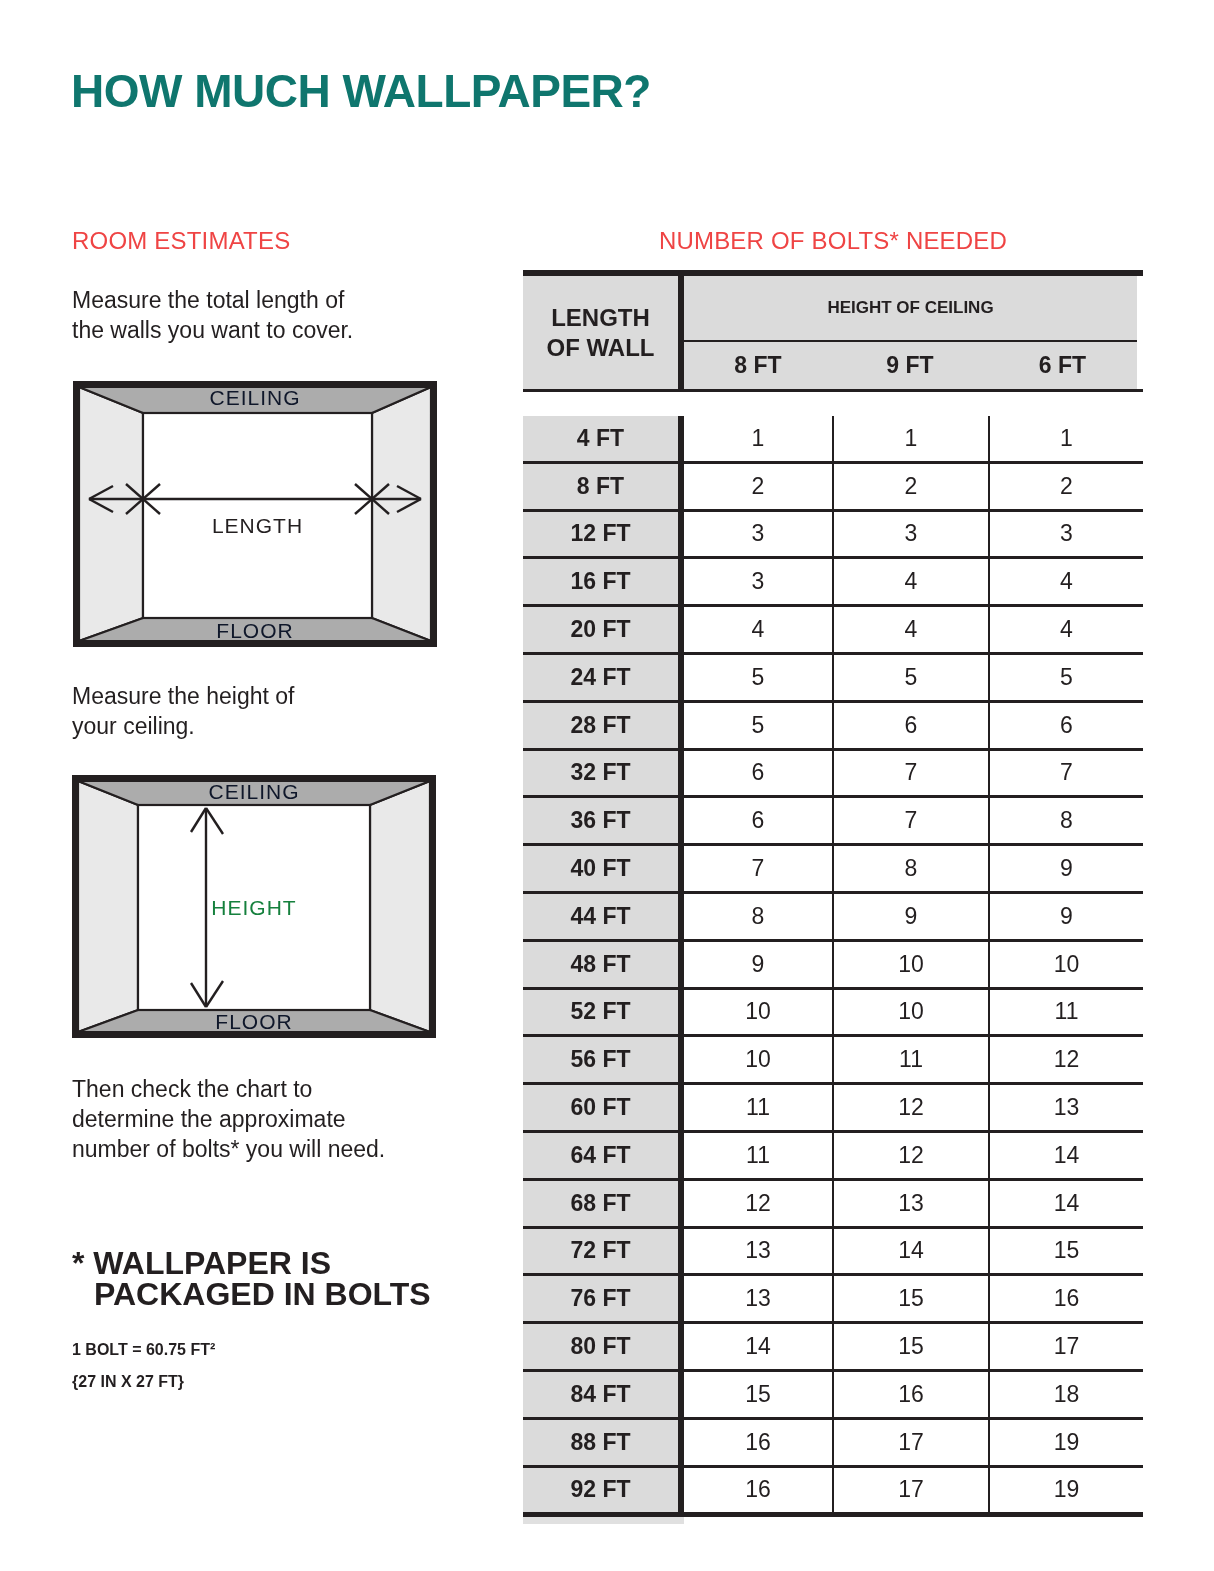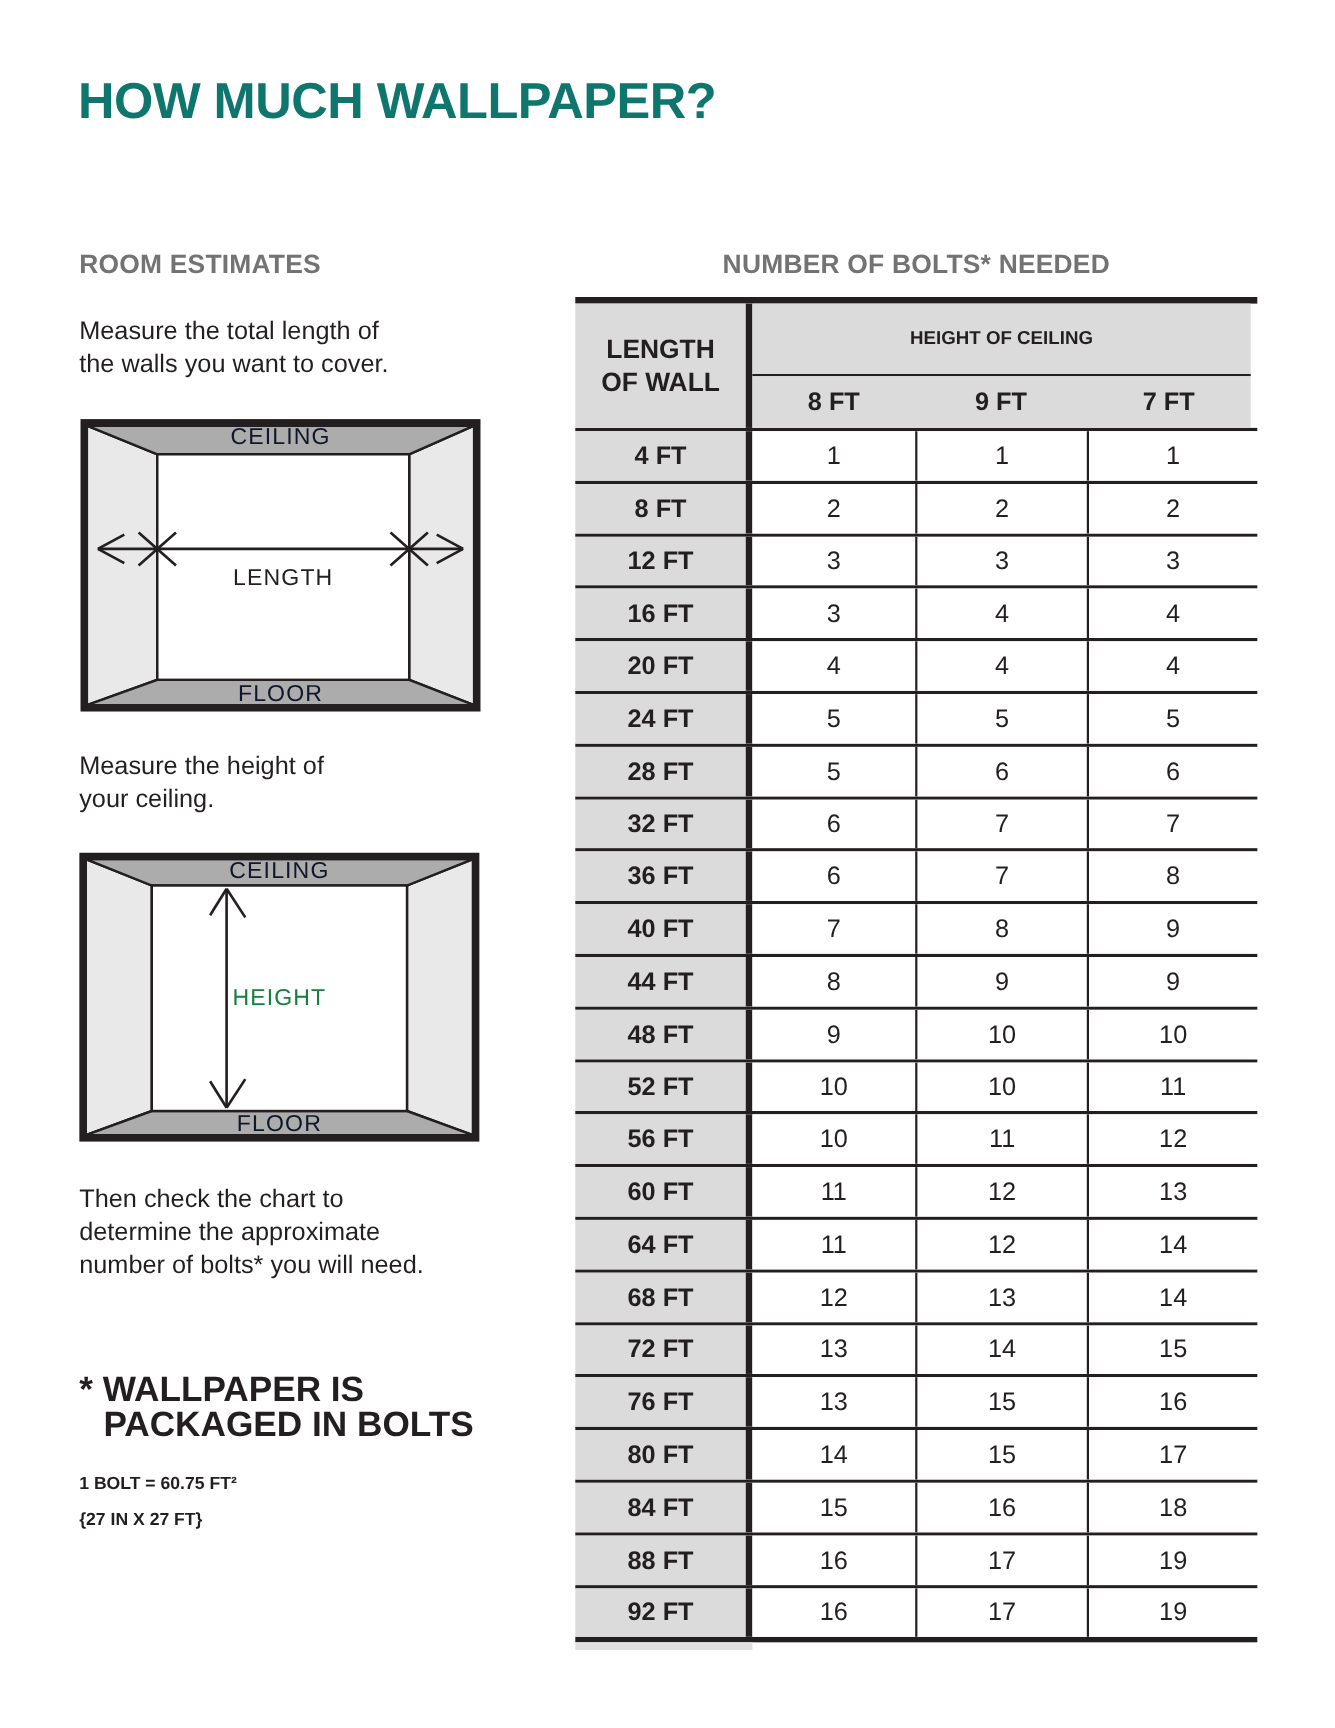--- a/index.html
+++ b/index.html
@@ -11,21 +11,21 @@
   }
   .abs { position:absolute; }
 
   
   .page-title {
     left:71px; top:64px;
     font-size:46px; font-weight:bold; letter-spacing:-0.5px;
     color:#0f766e; white-space:nowrap;
   }
   .sec-head {
-    font-size:24px; font-weight:bold; color:#737373; letter-spacing:0.2px;
+    font-size:24px; font-weight:normal; color:#ef4444; letter-spacing:0.2px;
     white-space:nowrap;
   }
   .room-head { left:72px; top:227px; }
   .table-head { left:523px; top:227px; width:620px; text-align:center; }
 
   
   .para { font-size:23px; line-height:30px; color:#231F20; }
   .step1 { left:72px; top:285px; }
   .step2 { left:72px; top:681px; }
   .step3 { left:72px; top:1074px; }
@@ -53,21 +53,21 @@
         display:flex; align-items:center; justify-content:center; text-align:center; }
   .t-c1head { flex-direction:column; font-size:24px; font-weight:bold; line-height:30px; }
   .t-hright { width:453px; display:flex; flex-direction:column; }
   .t-group { height:66px; background:#DBDBDB; border-bottom:2px solid #231F20;
              display:flex; align-items:center; justify-content:center;
              font-size:17px; font-weight:bold; }
   .t-subrow { flex:1; display:flex; background:#DBDBDB; }
   .t-subcell { display:flex; align-items:center; justify-content:center;
                font-size:23px; font-weight:bold; }
   .w1 { width:148px; } .w2 { width:156px; } .w3 { width:149px; }
-  .t-body { width:620px; }
+  .t-body { width:620px;margin-top:24px; }
   .t-row { display:flex; width:620px; height:47.8px; border-bottom:3px solid #231F20; }
   .t-row:last-child { height:49.8px; border-bottom:5px solid #231F20; }
   .t-row .c1 { font-size:23px; font-weight:bold; }
   .cd { background:#ffffff; display:flex; align-items:center; justify-content:center;
         font-size:23px; }
   .cd1 { width:148px; }
   .cd2 { width:156px; border-left:2px solid #231F20; }
   .cd3 { width:155px; border-left:2px solid #231F20; }
   .t-tab { width:161px; height:7px; background:#E0E0E0; }
 </style>
@@ -156,21 +156,21 @@
   <div class="t-header">
     <div class="c1 t-c1head">
       <div>LENGTH</div>
       <div>OF WALL</div>
     </div>
     <div class="t-hright">
       <div class="t-group">HEIGHT OF CEILING</div>
       <div class="t-subrow">
         <div class="t-subcell w1">8 FT</div>
         <div class="t-subcell w2">9 FT</div>
-        <div class="t-subcell w3">7 FT</div>
+        <div class="t-subcell w3">6 FT</div>
       </div>
     </div>
   </div>
   <div class="t-body">
       <div class="t-row">
         <div class="c1">4 FT</div>
         <div class="cd cd1">1</div>
         <div class="cd cd2">1</div>
         <div class="cd cd3">1</div>
       </div>

